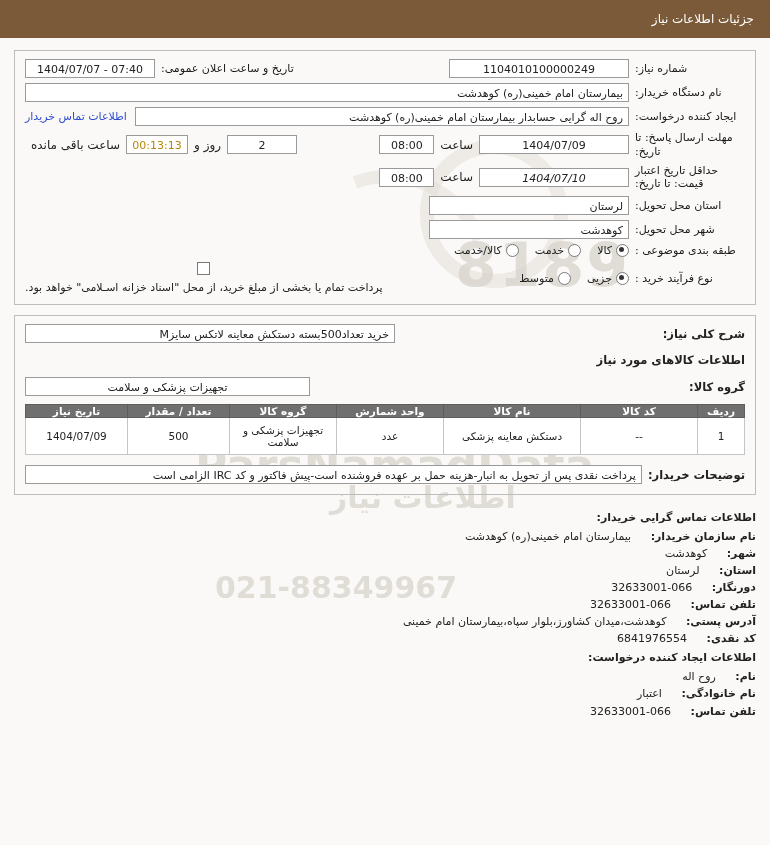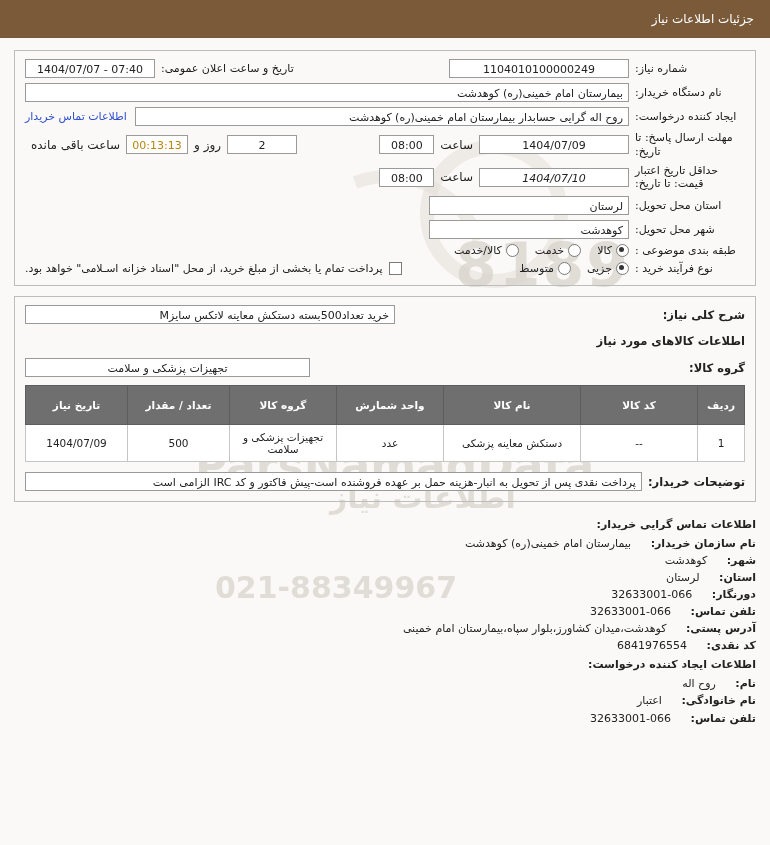--- a/index.html
+++ b/index.html
@@ -194,21 +194,21 @@
     border-collapse: collapse;
     font-size: 10.5px;
     background: #fff;
     margin-top: 4px;
   }
   table.items th {
     background: #6f6f6f;
     color: #fff;
     font-weight: bold;
     border: 1px solid #5d5d5d;
-    padding: 13px 3px;
+    padding: 0 3px;
     text-align: center;
     font-size: 10.5px;
   }
   table.items td {
     border: 1px solid #c5c5c5;
     padding: 6px 3px;
     text-align: center;
     color: #222;
     background: #fff;
   }
@@ -329,21 +329,21 @@
           <label class="radio">
             <span class="dot on"></span>
             <span>جزیی</span>
           </label>
           <label class="radio">
             <span class="dot"></span>
             <span>متوسط</span>
           </label>
         </div>
         <div class="grow"></div>
-        <div class="radio" style="gap:6px;">
+        <div class="radio" style="gap:6px;flex-direction:column;">
           <span class="chk"></span>
           <span>پرداخت تمام یا بخشی از مبلغ خرید، از محل "اسناد خزانه اسـلامی" خواهد بود.</span>
         </div>
       </div>
 
     </div>
 
     <div class="panel">
 
       <div class="det-row">

